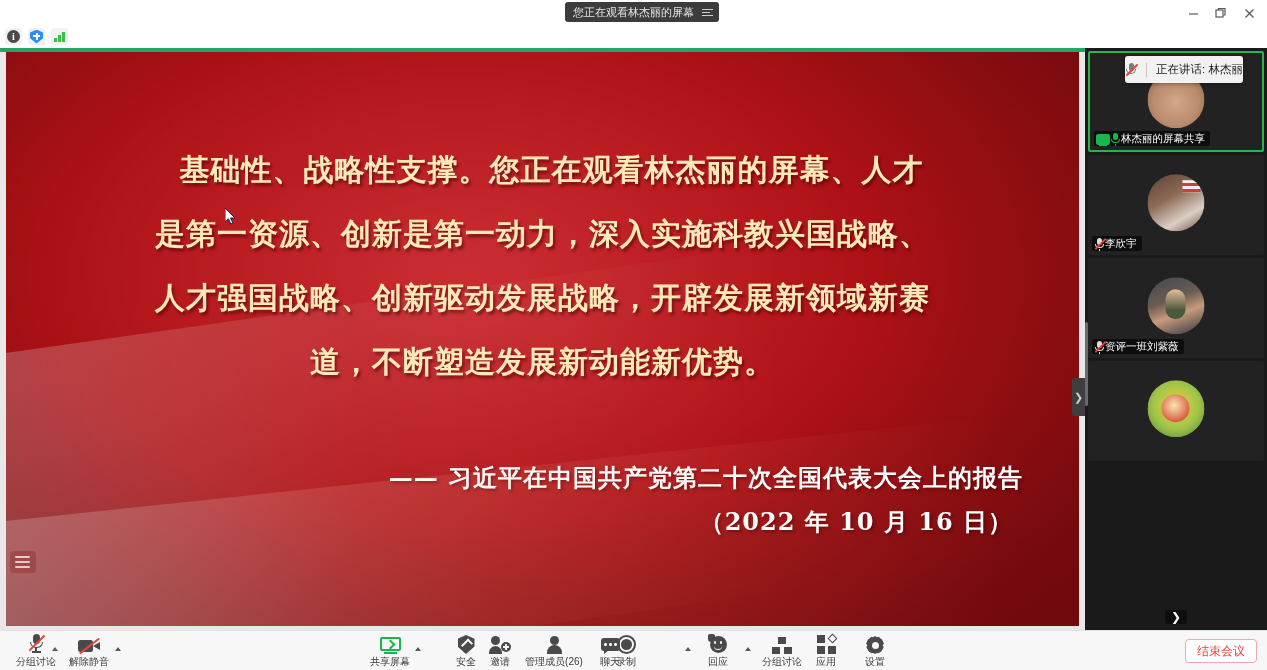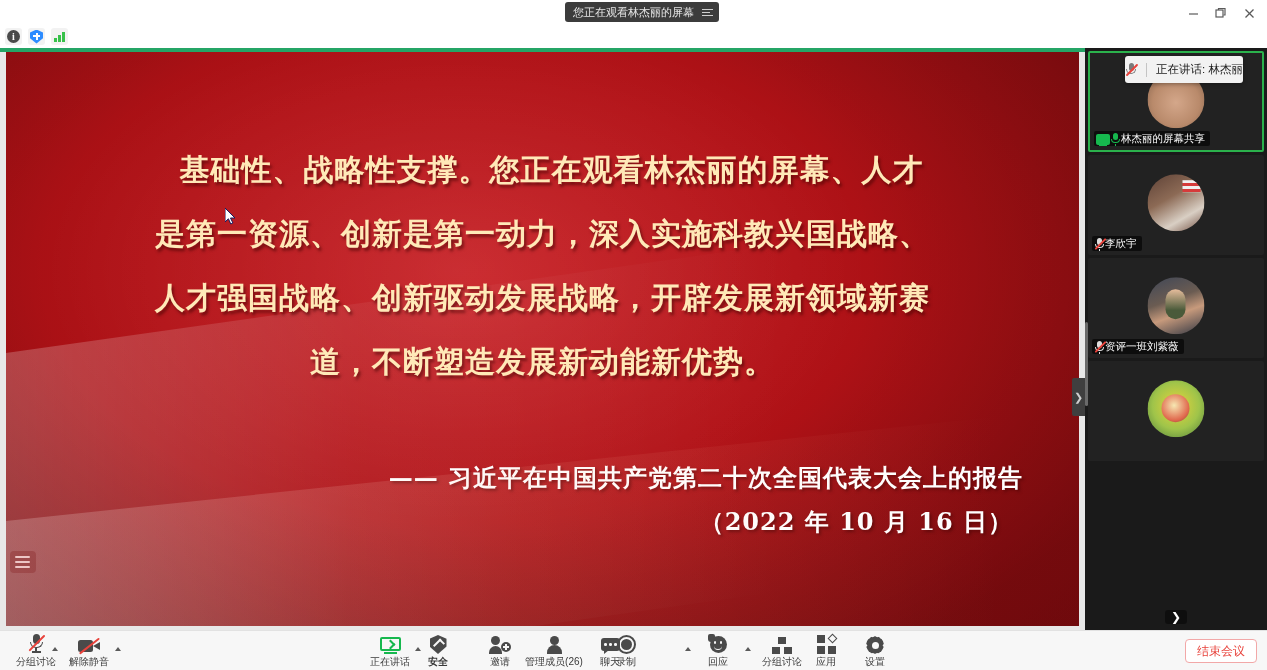--- a/index.html
+++ b/index.html
@@ -517,25 +517,25 @@
     <div class="bb-caret" style="left:115px;"></div>
 
     <div class="bb-item" style="left:363px; width:54px;">
       <span class="bb-ic">
           <span class="ic-share">
         <span class="mon"></span>
             <span class="ar"></span>
             <span class="base"></span>
       </span>
         </span>
-      <span class="bb-label">正在讲话</span>
+      <span class="bb-label">共享屏幕</span>
     </div>
     <div class="bb-caret" style="left:415px;"></div>
 
-    <div class="bb-item" style="left:418px; width:40px;font-weight:bold;">
+    <div class="bb-item" style="left:446px; width:40px;">
       <span class="bb-ic">
           <span class="ic-shield-d"></span>
         </span>
       <span class="bb-label">安全</span>
     </div>
 
     <div class="bb-item" style="left:478px; width:44px;">
       <span class="bb-ic">
           <span class="ic-invite">
         <span class="head"></span>

